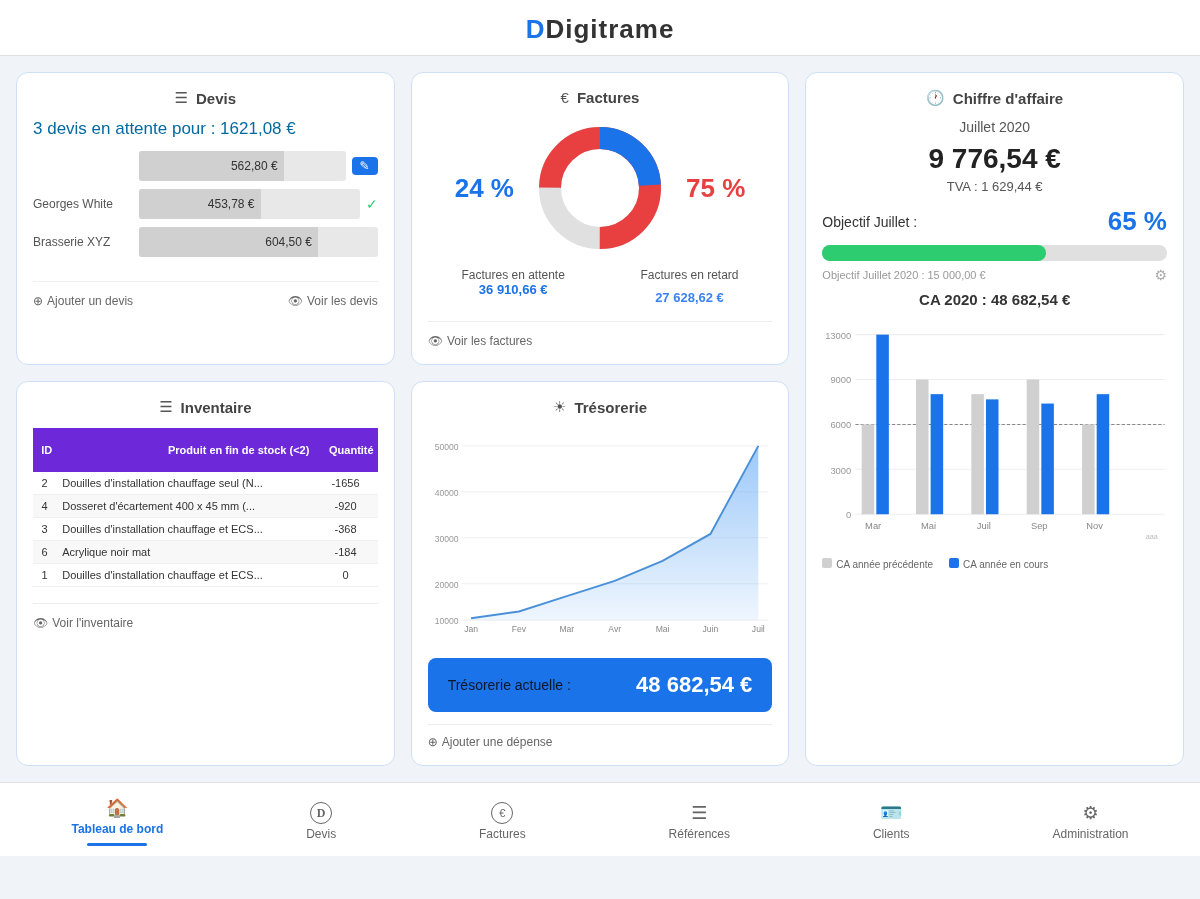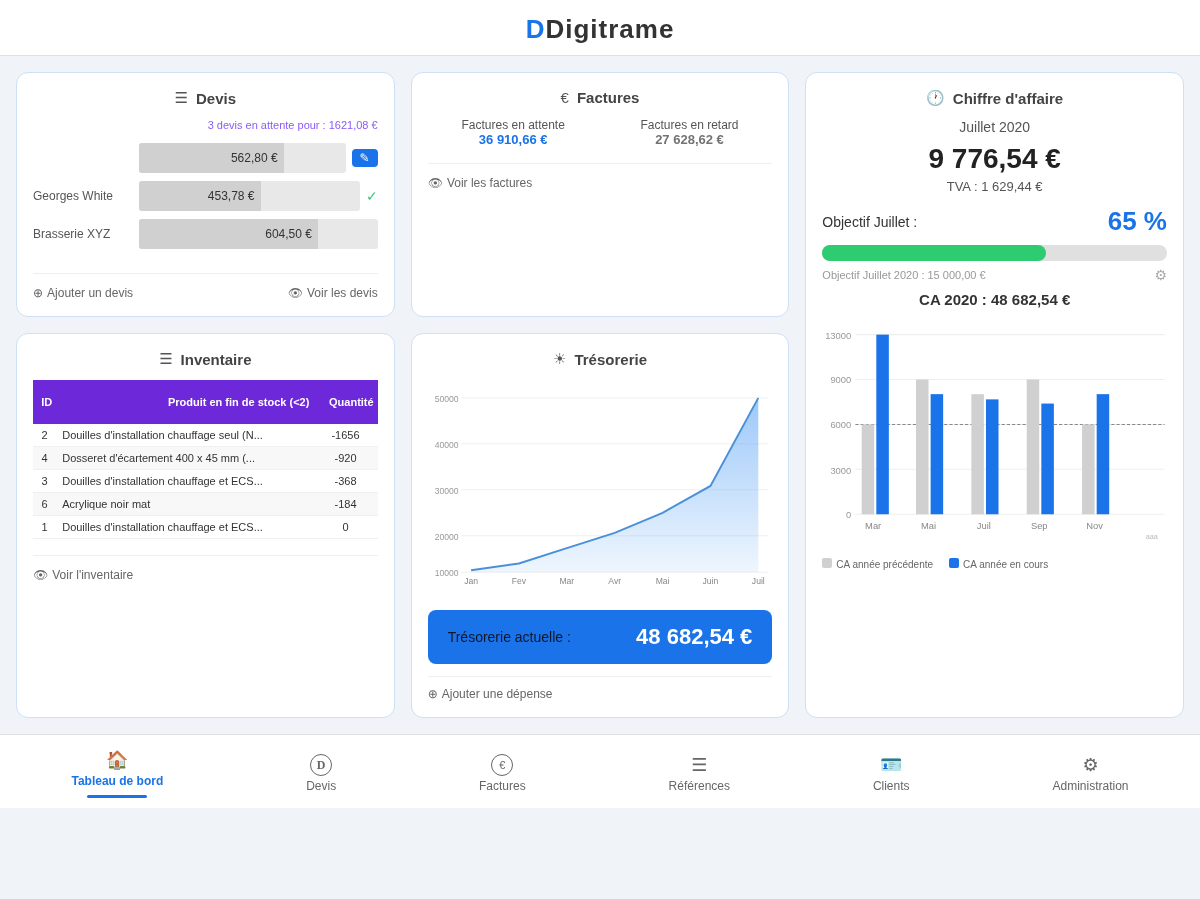--- a/index.html
+++ b/index.html
@@ -18,42 +18,42 @@
     .card-factures { grid-column: 2; grid-row: 1; }
     .card-ca { grid-column: 3; grid-row: 1 / 3; }
     .card-inventaire { grid-column: 1; grid-row: 2; }
     .card-tresorerie { grid-column: 2; grid-row: 2; }
     
     .card-title-row { display: flex; align-items: center; justify-content: center; gap: 8px; margin-bottom: 12px; }
     .card-title { font-size: 15px; font-weight: 600; color: #444; text-align: center; }
     .card-icon { color: #555; font-size: 15px; }
     
     
-    .devis-summary { text-align: right; font-size: 11px; color: #8b5cf6; margin-bottom: 12px; font-weight: 500; }
+    .devis-summary { text-align: left; font-size: 17px; color: #0369a1; margin-bottom: 12px; font-weight: 500; }
     .devis-item-row { display: flex; align-items: center; gap: 6px; margin-bottom: 8px; }
     .devis-bar-container { flex: 1; height: 30px; background: #e8e8e8; border-radius: 3px; position: relative; overflow: hidden; }
     .devis-bar { height: 100%; background: #e8e8e8; display: flex; align-items: center; justify-content: flex-end; padding-right: 6px; font-size: 12px; color: #333; }
     .devis-action-btn { background: #1a73e8; border: none; border-radius: 4px; padding: 2px 8px; cursor: pointer; color: white; font-size: 12px; }
     .devis-check { color: #2ecc71; font-size: 14px; }
     .devis-name { font-size: 12px; color: #555; width: 100px; flex-shrink: 0; }
     .devis-footer { display: flex; justify-content: space-between; align-items: center; margin-top: 24px; padding-top: 12px; border-top: 1px solid #eee; }
     .link-btn { color: #666; font-size: 12px; cursor: pointer; display: flex; align-items: center; gap: 4px; background: none; border: none; }
     
     
     .factures-pending { text-align: center; font-size: 14px; font-weight: 600; color: #333; margin-bottom: 10px; }
     .donut-container { display: flex; align-items: center; justify-content: center; position: relative; margin: 10px 0; }
     .donut-label-left { font-size: 26px; font-weight: 700; color: #1a73e8; margin-right: 16px; }
     .donut-label-right { font-size: 26px; font-weight: 700; color: #e84040; margin-left: 16px; }
     .donut-svg { width: 140px; height: 140px; }
     .factures-legend { display: flex; justify-content: space-around; margin-top: 10px; gap: 8px; }
     .legend-item { text-align: center; }
     .legend-label { font-size: 12px; color: #555; }
     .legend-value { font-size: 13px; font-weight: 600; }
     .legend-value.blue { color: #1a73e8; }
-    .legend-value.red { color: #737373; }
+    .legend-value.red { color: #3b82f6; margin-top: 8px; }
     .factures-footer { text-align: center; margin-top: 16px; padding-top: 12px; border-top: 1px solid #eee; }
     
     
     .ca-month { text-align: center; font-size: 14px; color: #555; margin-top: 4px; }
     .ca-amount { text-align: center; font-size: 28px; font-weight: 700; color: #222; margin: 8px 0 4px; }
     .ca-tva { text-align: center; font-size: 13px; color: #555; margin-bottom: 12px; }
     .ca-objectif-row { display: flex; justify-content: space-between; align-items: center; margin-bottom: 8px; }
     .ca-objectif-label { font-size: 14px; color: #333; font-weight: 500; }
     .ca-objectif-pct { font-size: 26px; font-weight: 700; color: #1a73e8; }
     .progress-bar-container { width: 100%; height: 16px; background: #e0e0e0; border-radius: 8px; margin-bottom: 6px; }
@@ -147,20 +147,32 @@
       </button>
     </div>
   </div>
 
   <div class="card card-factures">
     <div class="card-title-row">
       <span class="card-icon">€</span>
       <span class="card-title">Factures</span>
     </div>
 
+    <div class="donut-container">
+      <span class="donut-label-left">24 %</span>
+      <svg class="donut-svg" viewBox="0 0 140 140">
+
+        <circle cx="70" cy="70" r="50" fill="none" stroke="#e0e0e0" stroke-width="22"></circle>
+
+        <circle cx="70" cy="70" r="50" fill="none" stroke="#e84040" stroke-width="22" stroke-dasharray="235.62 78.54" stroke-dashoffset="78.54" transform="rotate(-90 70 70)"></circle>
+        <circle cx="70" cy="70" r="50" fill="none" stroke="#1a73e8" stroke-width="22" stroke-dasharray="75.4 238.76" stroke-dashoffset="0" transform="rotate(-90 70 70)"></circle>
+        <circle cx="70" cy="70" r="36" fill="white"></circle>
+      </svg>
+      <span class="donut-label-right">75 %</span>
+    </div>
 
     <div class="factures-legend">
       <div class="legend-item">
         <div class="legend-label">Factures en attente</div>
         <div class="legend-value blue">36 910,66 €</div>
       </div>
       <div class="legend-item">
         <div class="legend-label">Factures en retard</div>
         <div class="legend-value red">27 628,62 €</div>
       </div>

